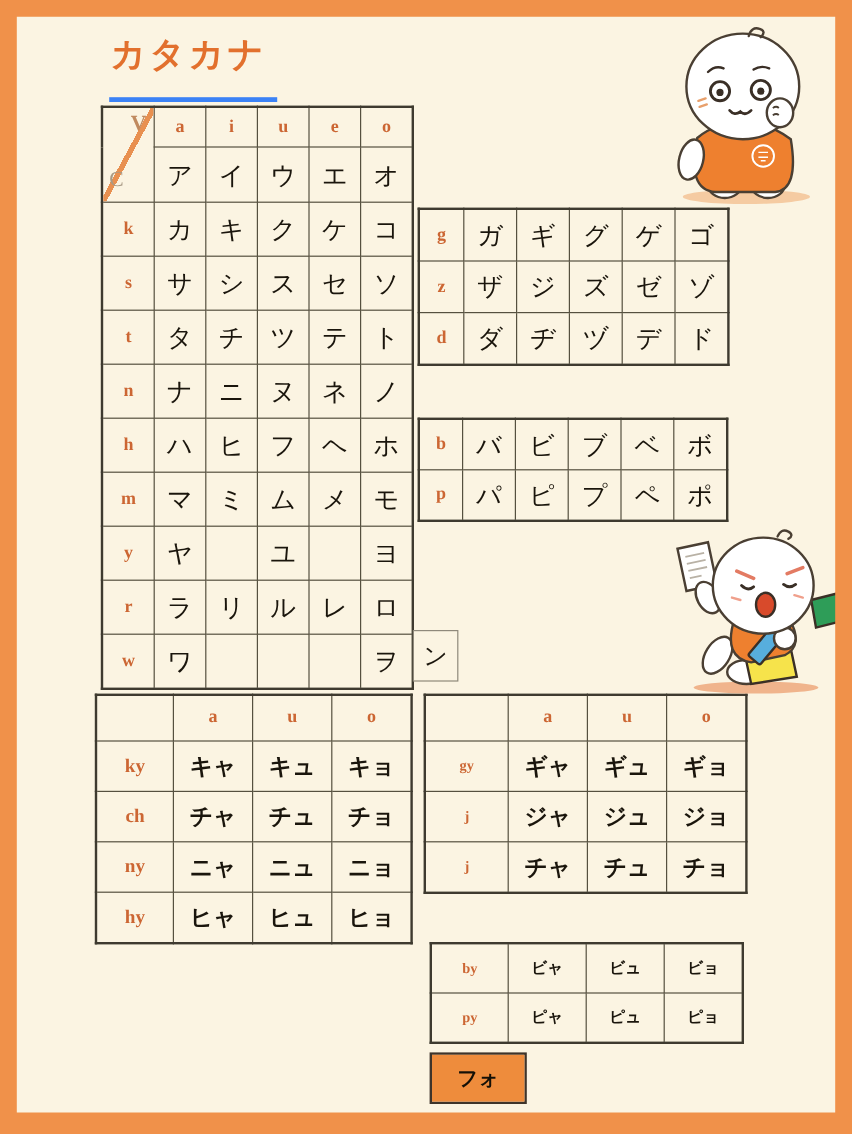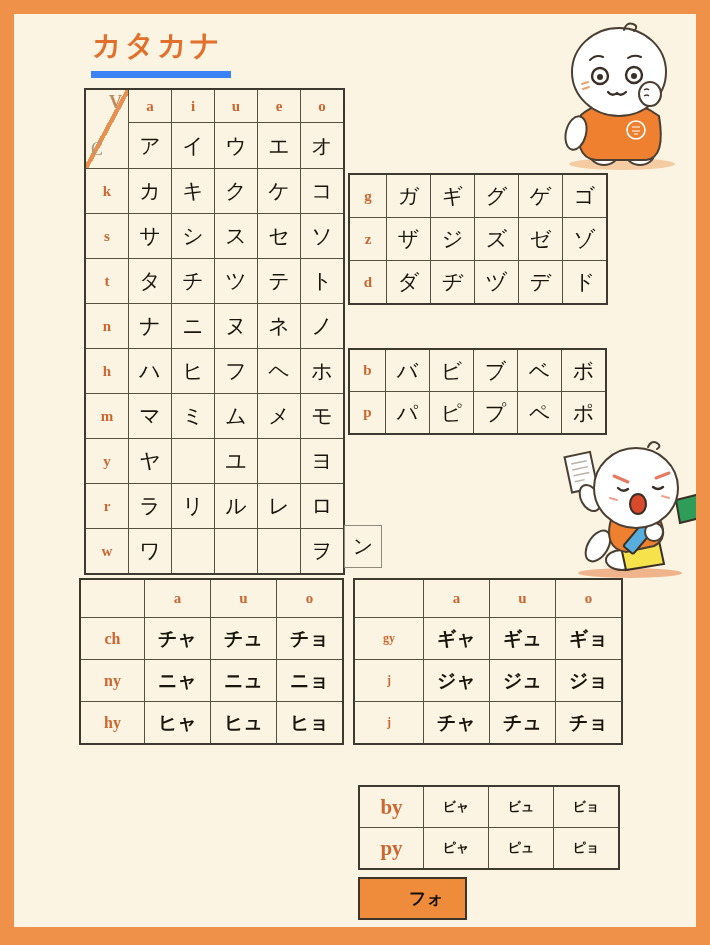--- a/index.html
+++ b/index.html
@@ -1,21 +1,21 @@
 <!DOCTYPE html>
 <html><head>
 <meta charset="utf-8">
 <style>
   html,body{margin:0;padding:0;background:#fff;}
   .page{position:relative;width:710px;height:945px;background:#FBF4E2;overflow:hidden;
         font-family:"DejaVu Sans",sans-serif;}
   .frame{position:absolute;inset:0;border:14px solid #F0914A;border-bottom-width:18px;
          pointer-events:none;z-index:20;}
   .title{position:absolute;left:91px;top:26px;margin:0;font-size:29px;font-weight:bold;
-         color:#E2702D;letter-spacing:3px;border-bottom:7px solid #3b82f6;padding:0 8px 5px 1px;}
+         color:#E2702D;letter-spacing:3px;border-bottom:4px solid #3b82f6;padding:0 8px 15px 1px;}
   table.tbl{position:absolute;border-collapse:collapse;table-layout:fixed;}
   table.tbl td{border:1px solid #55503F;text-align:center;vertical-align:middle;padding:0;
                overflow:hidden;}
   table.tbl{border:2px solid #3E3A2F;}
   .lbl,.hdr{font-family:"Liberation Serif",serif;font-weight:bold;color:#CC6633;font-size:15px;}
   .chr{font-size:21px;color:#1A150C;font-weight:500;}
   
   .main{left:84px;top:88px;}
   .main td{width:42px;height:44px;}
   .main td.corner{width:37px;height:78px;position:relative;}
@@ -43,27 +43,27 @@
   .comboL td.lbl{width:63px;font-size:16px;}
   .comboL tr.hdrrow td{height:37px;}
   .comboR{left:353px;top:578px;}
   .comboR td{width:65px;height:41px;}
   .comboR td.lbl{width:68px;font-size:12px;}
   .comboR tr.hdrrow td{height:37px;}
   .combo-chr{font-size:19px;font-weight:600;color:#1A150C;}
   
   .bypy{left:358px;top:785px;}
   .bypy td{width:64px;height:40px;}
-  .bypy td.lbl{width:63px;font-size:21px;}
+  .bypy td.lbl{width:63px;font-size:12px;}
   .bypy .combo-chr{font-size:13px;}
   
   .special{position:absolute;left:358px;top:877px;display:flex;border:2px solid #3E342A;}
   .sp-cell{width:77px;height:39px;background:#EE8C3C;border-right:2px solid #3E342A;
         display:flex;align-items:center;justify-content:center;font-weight:bold;font-size:17px;color:#141007;}
-  .sp-cell:last-child{border-right:none;padding-left:28px;}
+  .sp-cell:last-child{border-right:none;}
   .mascot{position:absolute;}
   #mascot-top{left:548px;top:20px;}
   #mascot-writer{left:556px;top:440px;}
 </style>
 </head>
 <body>
 
 <div class="page">
   <div class="frame"></div>
   <h1 class="title">カタカナ</h1>
@@ -216,20 +216,26 @@
 
   <div class="nbox">ン</div>
 
   <table class="tbl comboL">
     <tbody>
         <tr class="hdrrow">
       <td class="lbl"></td>
       <td class="hdr">a</td>
       <td class="hdr">u</td>
       <td class="hdr">o</td>
+    </tr>
+    <tr>
+      <td class="lbl">ky</td>
+      <td class="combo-chr">キャ</td>
+      <td class="combo-chr">キュ</td>
+      <td class="combo-chr">キョ</td>
     </tr>
     <tr>
       <td class="lbl">ch</td>
       <td class="combo-chr">チャ</td>
       <td class="combo-chr">チュ</td>
       <td class="combo-chr">チョ</td>
     </tr>
     <tr>
       <td class="lbl">ny</td>
       <td class="combo-chr">ニャ</td>

